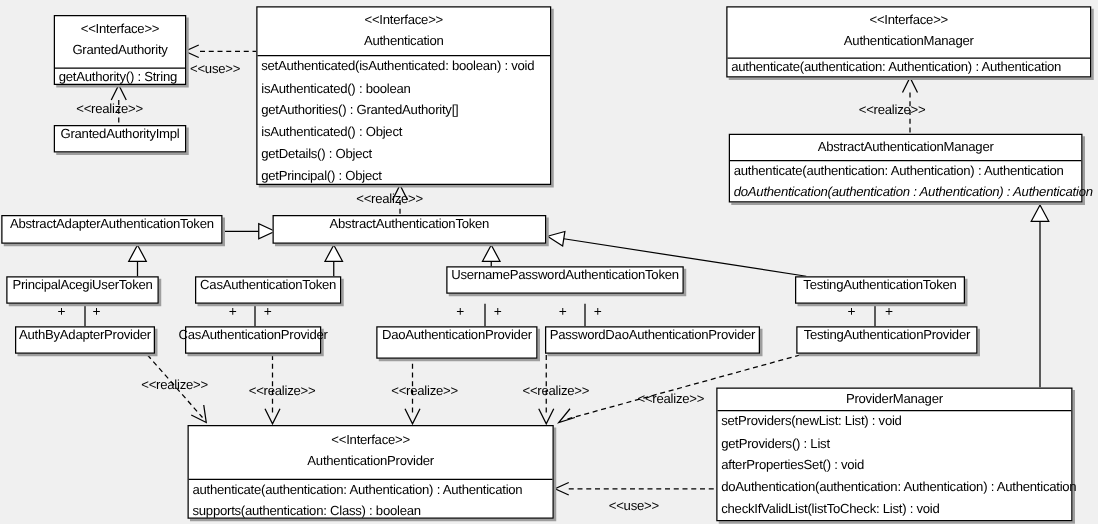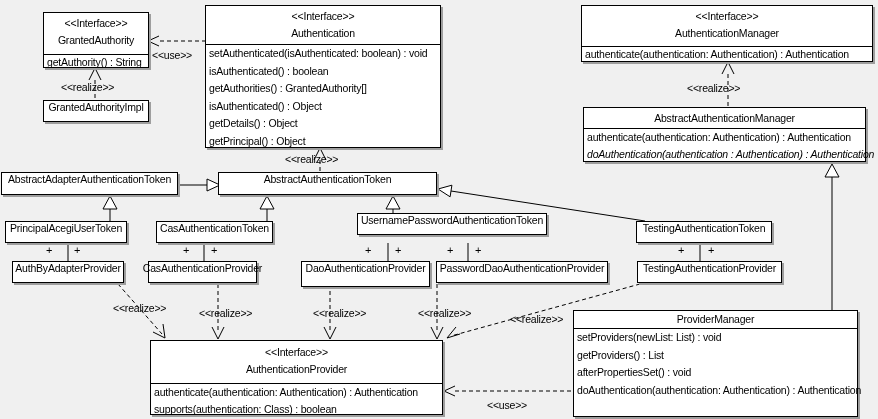--- a/index.html
+++ b/index.html
@@ -218,20 +218,21 @@
 
   <div class="box" style="left:573px;top:310px;width:285px;height:107px">
     <div class="title" style="height:17px">
       <div class="cname" style="line-height:17px">ProviderManager</div>
     </div>
     <div class="methods">
       <div class="m">setProviders(newList: List) : void</div>
       <div class="m">getProviders() : List</div>
       <div class="m">afterPropertiesSet() : void</div>
       <div class="m">doAuthentication(authentication: Authentication) : Authentication</div>
+      <div class="m">checkIfValidList(listToCheck: List) : void</div>
     </div>
   </div>
 
   <div class="lbl" style="left:152px;top:49px">&lt;&lt;use&gt;&gt;</div>
   <div class="lbl" style="left:61px;top:81px">&lt;&lt;realize&gt;&gt;</div>
   <div class="lbl" style="left:285px;top:153px">&lt;&lt;realize&gt;&gt;</div>
   <div class="lbl" style="left:687px;top:82px">&lt;&lt;realize&gt;&gt;</div>
   <div class="lbl" style="left:113px;top:302px">&lt;&lt;realize&gt;&gt;</div>
   <div class="lbl" style="left:199px;top:307px">&lt;&lt;realize&gt;&gt;</div>
   <div class="lbl" style="left:313px;top:307px">&lt;&lt;realize&gt;&gt;</div>

